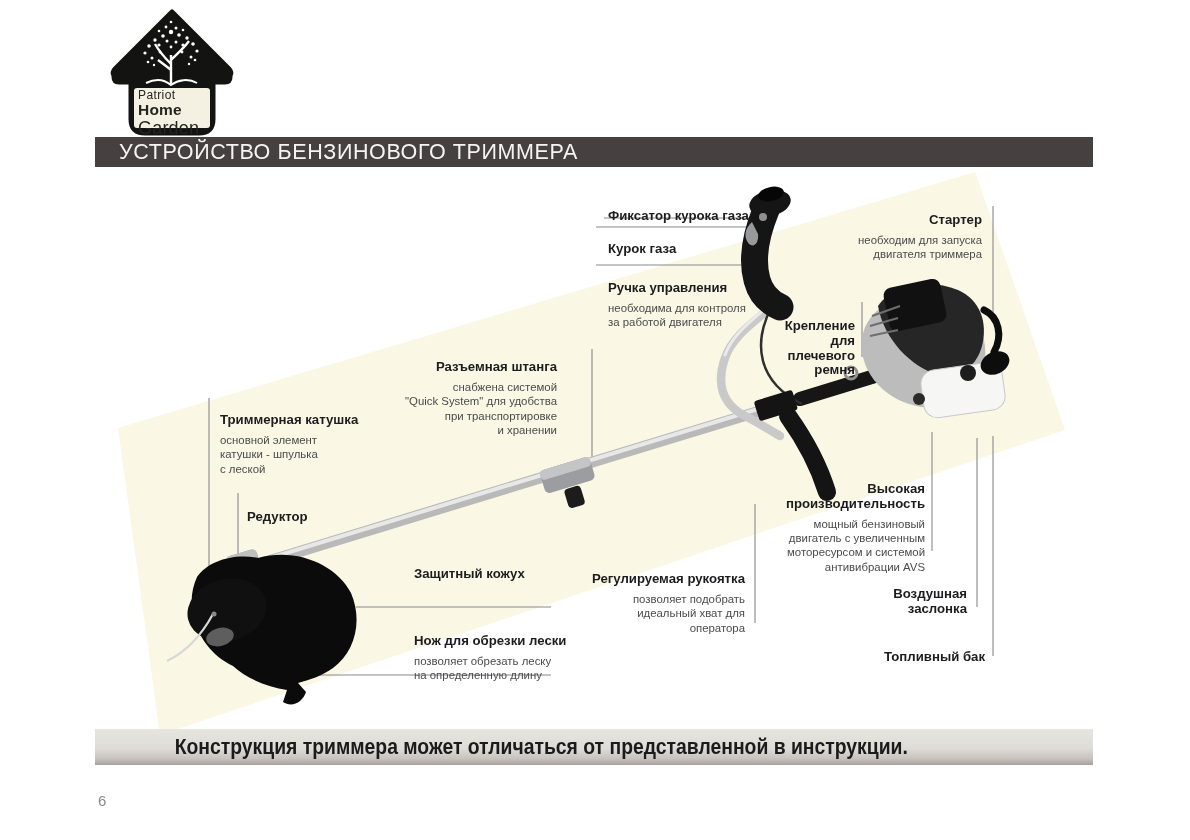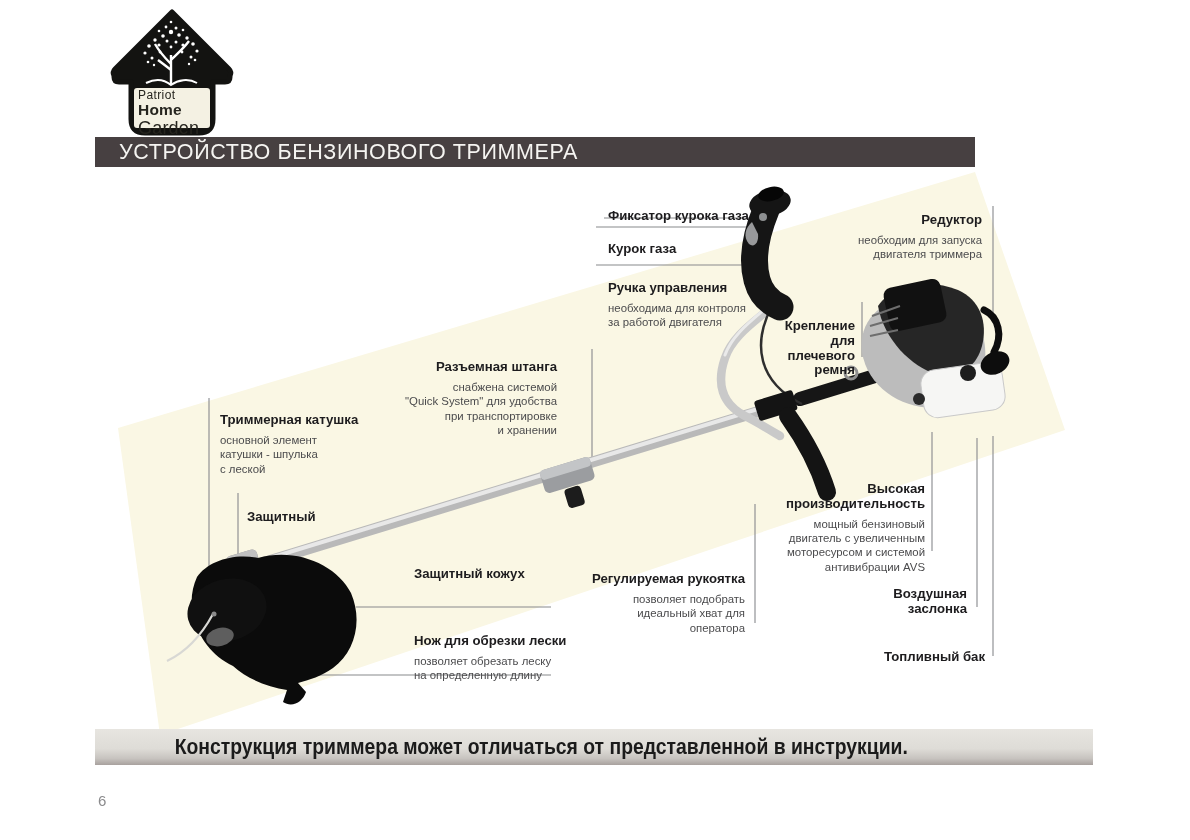--- a/index.html
+++ b/index.html
@@ -5,21 +5,21 @@
   html,body{margin:0;padding:0;}
   body{
     width:1190px;height:840px;position:relative;overflow:hidden;
     background:#ffffff;
     font-family:"Liberation Sans","DejaVu Sans",sans-serif;
     -webkit-font-smoothing:antialiased;
   }
   #scene{position:absolute;left:0;top:0;width:1190px;height:840px;z-index:0;}
   
   .header-bar{
-    position:absolute;left:95px;top:137px;width:880px;height:30px;
+    position:absolute;left:95px;top:137px;width:998px;height:30px;
     background:#474041;color:#f5f4f1;z-index:2;
     font-size:21.5px;letter-spacing:0.6px;line-height:30px;
     padding-left:24px;box-sizing:border-box;white-space:nowrap;
   }
   
   .logo-text{position:absolute;left:138px;top:89px;z-index:3;color:#26251f;line-height:1;}
   .logo-text .p{font-size:12px;letter-spacing:0.4px;margin:0 0 1px 0;}
   .logo-text .h{font-size:15.5px;font-weight:bold;margin:0 0 1px 0;letter-spacing:0.2px;}
   .logo-text .g{font-size:18px;margin:0;letter-spacing:0.2px;}
   
@@ -181,21 +181,21 @@
   <span class="t">Курок газа</span>
 </div>
 
 <div class="lbl" style="left:608px;top:269px;">
   <span class="t">Ручка управления</span>
   <span class="d">необходима для контроля
 за работой двигателя</span>
 </div>
 
 <div class="lbl lbl-r" style="right:208px;top:201px;">
-  <span class="t">Редуктор</span>
+  <span class="t">Стартер</span>
   <span class="d">необходим для запуска
 двигателя триммера</span>
 </div>
 
 <div class="lbl lbl-r" style="right:335px;top:307px;">
   <span class="t">Крепление
 для
 плечевого
 ремня</span>
 </div>
@@ -209,21 +209,21 @@
 </div>
 
 <div class="lbl" style="left:220px;top:401px;">
   <span class="t">Триммерная катушка</span>
   <span class="d">основной элемент
 катушки - шпулька
 с леской</span>
 </div>
 
 <div class="lbl" style="left:247px;top:498px;">
-  <span class="t">Защитный</span>
+  <span class="t">Редуктор</span>
 </div>
 
 <div class="lbl" style="left:414px;top:555px;">
   <span class="t">Защитный кожух</span>
 </div>
 
 <div class="lbl" style="left:414px;top:622px;">
   <span class="t">Нож для обрезки лески</span>
   <span class="d">позволяет обрезать леску
 на определенную длину</span>

